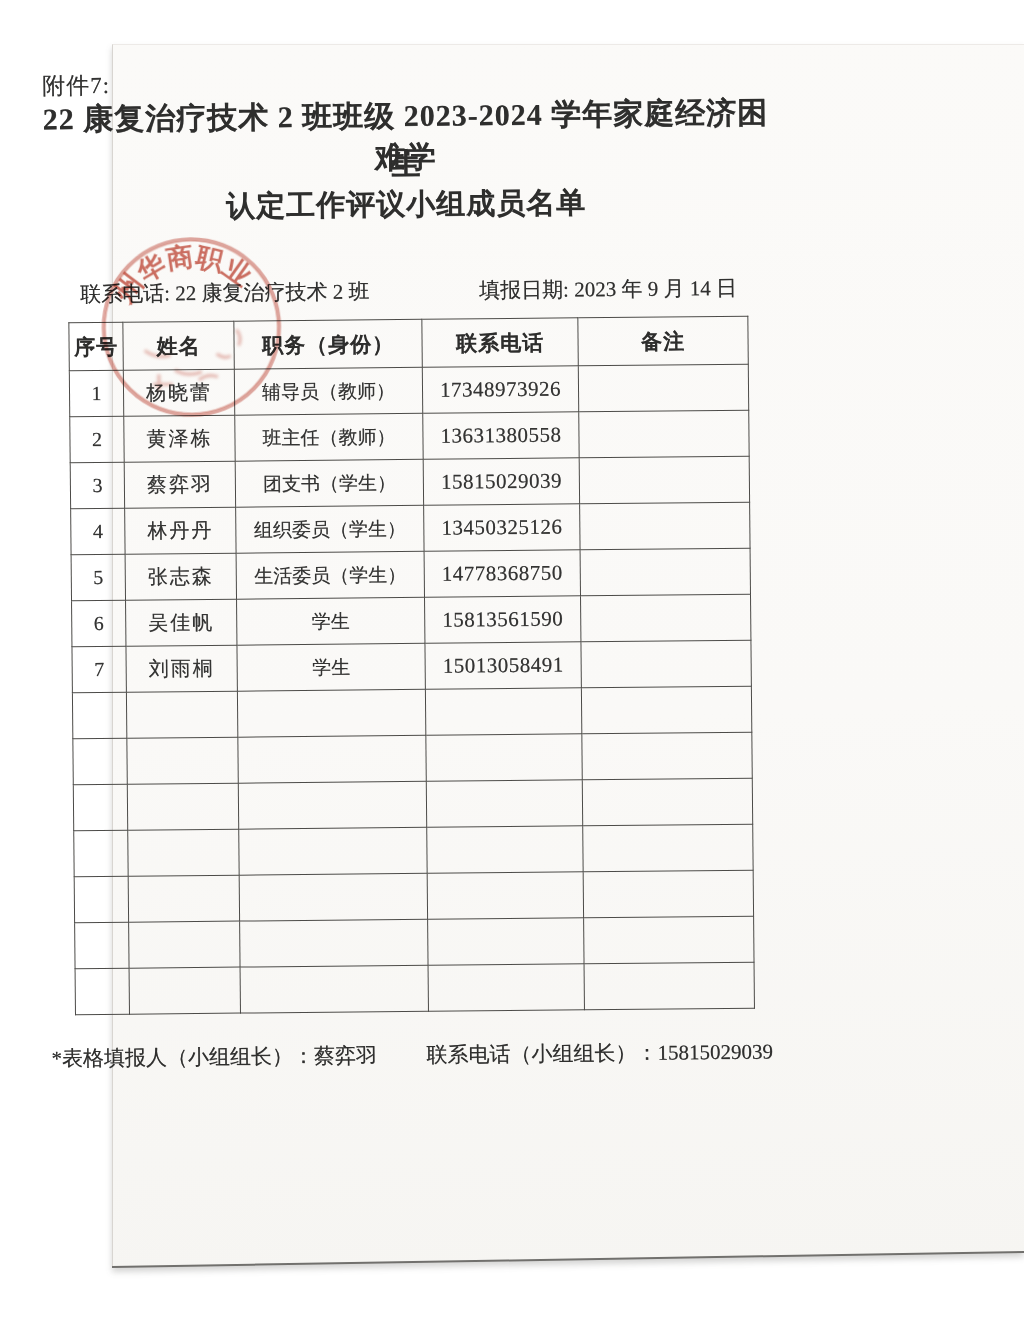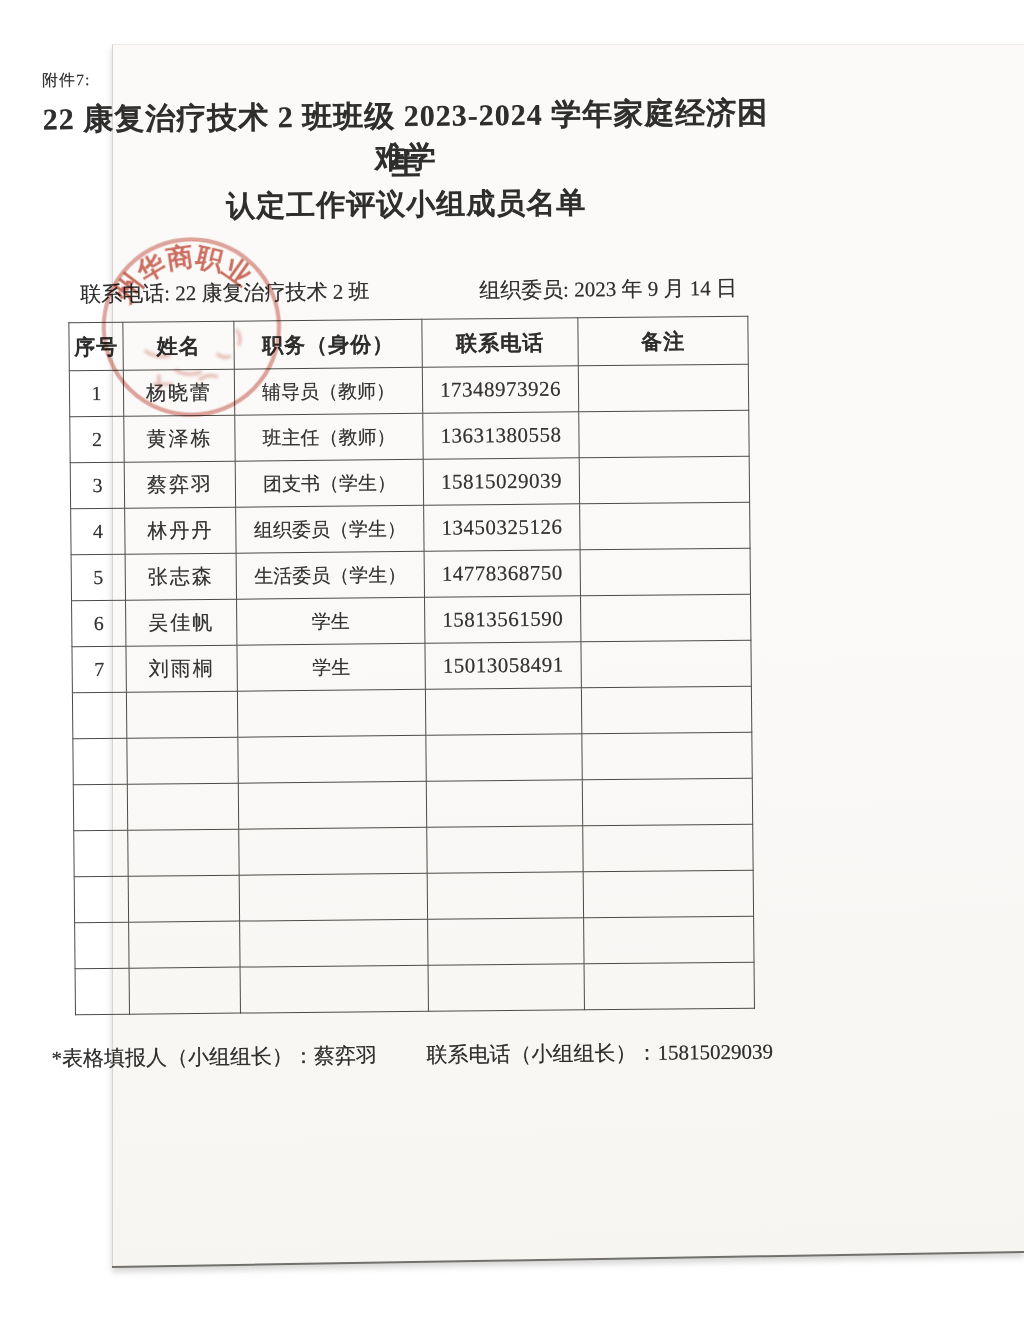--- a/index.html
+++ b/index.html
@@ -23,21 +23,21 @@
     filter:drop-shadow(0 2.5px 0 #71706d) drop-shadow(0 4px 3px rgba(60,58,55,.22));
   }
 
   
   .content {
     position:absolute; inset:0;
     transform:rotate(-0.55deg); transform-origin:50% 45%;
   }
   .cjk { text-shadow:0.2px 0.2px 0.45px rgba(45,45,45,.55); }
 
-  .attachment { position:absolute; left:47px; top:66px; font-size:16px; letter-spacing:1px; }
+  .attachment { position:absolute; left:47px; top:66px; font-size:23px; letter-spacing:1px; }
   .title-line { position:absolute; left:45px; width:730px; text-align:center; font-weight:bold; color:#2e2e2d; letter-spacing:1px; }
   .title-1 { top:95px;  font-size:30px; }
   .title-2 { top:143px; font-size:30px; }
   .title-3 { top:184px; font-size:29px; }
 
   .meta-row { position:absolute; top:276px; left:0; width:780px; height:32px; font-size:21px; color:#30302f; }
   .class-name  { position:absolute; left:83px; }
   .report-date { position:absolute; left:482px; }
 
   table.members {
@@ -79,21 +79,21 @@
   <div class="content">
 
     <div class="attachment cjk">附件7:</div>
 
     <div class="title-line title-1 cjk">22 康复治疗技术 2 班班级 2023-2024 学年家庭经济困难学</div>
     <div class="title-line title-2 cjk">生</div>
     <div class="title-line title-3 cjk">认定工作评议小组成员名单</div>
 
     <div class="meta-row">
       <span class="class-name cjk"><span>联系电话:</span>&nbsp;<span>22 康复治疗技术 2 班</span></span>
-      <span class="report-date cjk"><span>组织委员:</span>&nbsp;<span>2023 年 9 月 14 日</span></span>
+      <span class="report-date cjk"><span>填报日期:</span>&nbsp;<span>2023 年 9 月 14 日</span></span>
     </div>
 
     <table class="members">
       <colgroup>
         <col style="width:54px">
           <col style="width:111px">
           <col style="width:188px">
         <col style="width:156px">
           <col style="width:170px">
       </colgroup>

